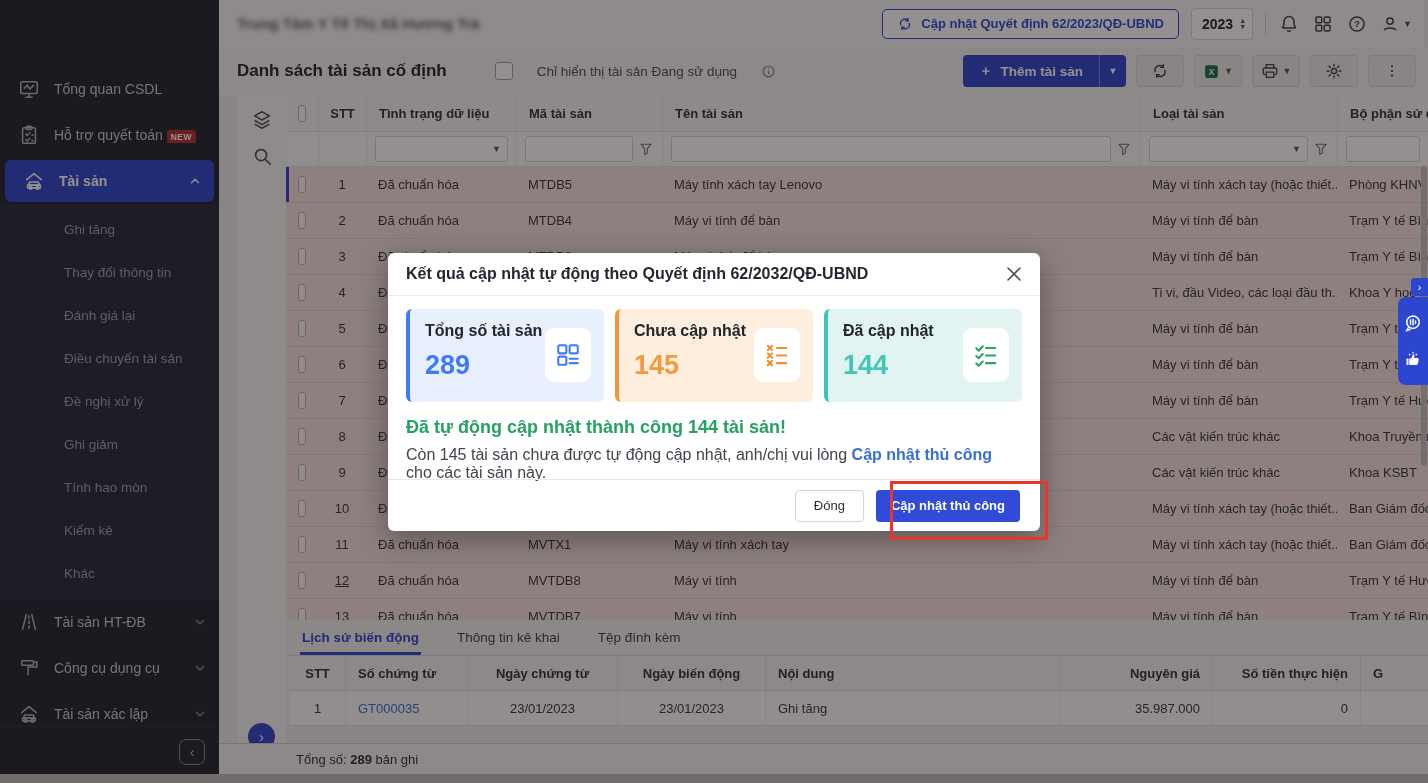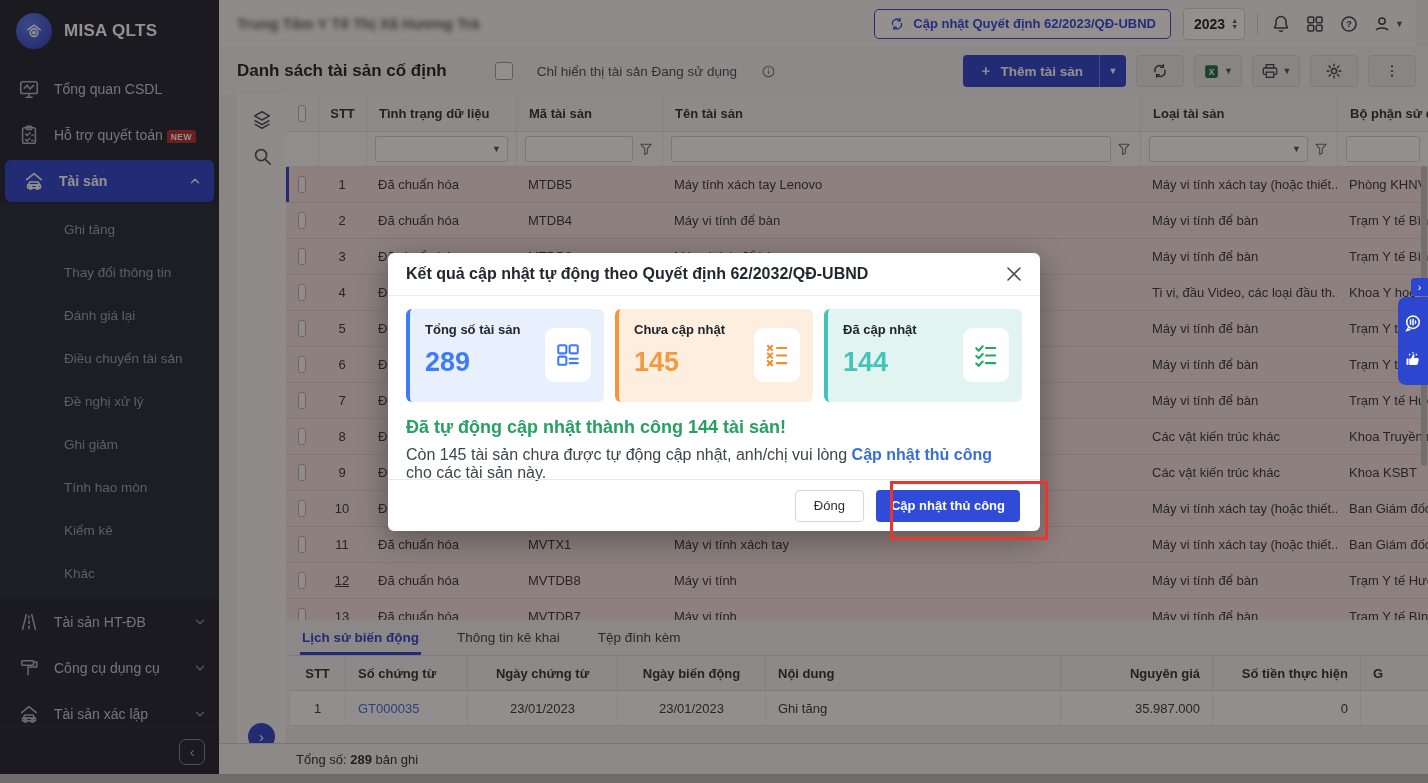--- a/index.html
+++ b/index.html
@@ -19,21 +19,21 @@
   .s-label{flex:1;white-space:nowrap;overflow:hidden;}
   .s-chev{width:14px;height:14px;color:#8b93a3;}
   .side-item.active .s-chev{color:#fff;}
   .badge-new{background:#b03030;color:#fff;font-size:8.5px;font-weight:700;padding:2px 4px;border-radius:3px;margin-left:4px;letter-spacing:.4px;}
   .sub-panel{background:#242b3b;padding:4px 0;}
   .sub-item{height:43px;display:flex;align-items:center;padding-left:64px;color:#9aa1b0;font-size:13.5px;cursor:pointer;white-space:nowrap;}
   #side-foot{position:absolute;left:0;right:0;bottom:10px;border-top:1px solid #2c3444;padding-top:10px;height:36px;}
   .collapse-btn{position:absolute;right:14px;top:12px;width:24px;height:24px;border:1.5px solid #7e8794;border-radius:7px;color:#aeb5c2;display:flex;align-items:center;justify-content:center;font-size:14px;cursor:pointer;}
   
   #main{position:absolute;left:219px;right:0;top:0;bottom:0;}
-  #topbar{position:absolute;left:0;right:12px;top:0;height:47px;background:#f6f6f7;border-bottom:1px solid #e2e2e2;display:flex;align-items:center;}
+  #topbar{position:absolute;left:0;right:4px;top:0;height:47px;background:#f6f6f7;border-bottom:1px solid #e2e2e2;display:flex;align-items:center;}
   .org-title{margin-left:18px;font-size:15px;font-weight:700;color:#5e6167;filter:blur(2.6px);}
   .top-right{margin-left:auto;margin-right:12px;display:flex;align-items:center;gap:12px;}
   .decision-btn{display:flex;align-items:center;gap:8px;height:30px;padding:0 14px;border:1px solid #2f4bd8;border-radius:5px;background:#fff;color:#2f4bd8;font-size:13px;font-weight:700;cursor:pointer;}
   .year-box{display:flex;align-items:center;height:30px;background:#fff;border:1px solid #d7d7d7;border-radius:4px;padding:0 6px 0 10px;gap:6px;cursor:pointer;}
   .year-val{font-size:14px;font-weight:700;color:#23262c;}
   .spin{display:flex;flex-direction:column;line-height:6px;font-size:7px;color:#555;}
   .top-sep{width:1px;height:22px;background:#d0d0d0;}
   .tico{width:22px;height:22px;color:#3a3f48;cursor:pointer;display:flex;align-items:center;justify-content:center;}
   .user-wrap{display:flex;align-items:center;gap:3px;cursor:pointer;color:#3a3f48;}
   .caret{font-size:9px;color:#555;}
@@ -89,21 +89,21 @@
   #bottom-edge{position:absolute;left:0;right:0;bottom:0;height:9px;background:#bcbcbe;z-index:5;}
   #vscroll{position:absolute;right:1px;top:166px;width:6px;height:300px;background:#c3c3c5;border-radius:3px;z-index:2;}
   
   #overlay{position:absolute;inset:0;background:rgba(22,14,10,.46);z-index:50;}
   #modal{position:absolute;left:388px;top:253px;width:652px;height:278px;background:#fff;border-radius:6px;box-shadow:0 8px 30px rgba(0,0,0,.35);z-index:60;}
   .m-head{display:flex;align-items:center;height:42px;border-bottom:1px solid #ececec;padding:0 18px;}
   .m-title{font-size:16px;font-weight:700;color:#232730;}
   .m-close{margin-left:auto;width:16px;height:16px;color:#4a4e57;cursor:pointer;}
   .m-cards{display:flex;gap:11px;padding:13px 18px 0;}
   .m-card{flex:1;height:93px;border-radius:6px;position:relative;padding:13px 0 0 15px;box-sizing:border-box;}
-  .m-card .c-label{font-size:13px;font-weight:700;color:#22252c;}
+  .m-card .c-label{font-size:16px;font-weight:700;color:#22252c;}
   .m-card .c-num{font-size:27px;font-weight:700;margin-top:10px;}
   .c-ico{position:absolute;right:13px;top:19px;width:46px;height:54px;background:#fff;border-radius:9px;display:flex;align-items:center;justify-content:center;}
   .card-total{background:#e9f0fd;border-left:4px solid #3e7bfa;}
   .card-total .c-num{color:#3e7bfa;}
   .card-pending{background:#fdeede;border-left:4px solid #f5953b;}
   .card-pending .c-num{color:#f29a3f;}
   .card-done{background:#e1f4f1;border-left:4px solid #42c3b8;}
   .card-done .c-num{color:#45c4b9;}
   .m-success{margin:15px 18px 0;font-size:18px;font-weight:700;color:#27a163;}
   .m-note{margin:8px 18px 0;font-size:16px;color:#40444c;}
@@ -117,30 +117,20 @@
   .fw-tab{width:17px;height:18px;background:#2c46cf;color:#fff;border-radius:4px 0 0 4px;display:flex;align-items:center;justify-content:center;font-size:11px;margin-left:13px;cursor:pointer;}
   .fw-panel{width:30px;height:88px;background:#2c46cf;border-radius:8px 0 0 8px;margin-top:1px;display:flex;flex-direction:column;align-items:center;justify-content:space-evenly;}
   .fw-ico{width:20px;height:20px;color:#fff;cursor:pointer;}
 </style>
 </head>
 <body>
 
 <div id="root">
 
   <aside id="sidebar">
-    <div class="brand">
-      <div class="brand-logo">
-        <svg width="20" height="20" viewBox="0 0 24 24" fill="none" stroke="#fff" stroke-width="2">
-            <path d="M4 11l8-6 8 6"></path>
-            <circle cx="12" cy="14" r="4.5"></circle>
-            <circle cx="12" cy="14" r="1.3" fill="#fff"></circle>
-          </svg>
-      </div>
-      <span class="brand-name">MISA QLTS</span>
-    </div>
     <nav id="side-nav">
         <div class="side-item">
           <span class="s-ico">
             <svg viewBox="0 0 24 24" fill="none" stroke="currentColor" stroke-width="1.7">
               <rect x="3" y="4" width="18" height="13" rx="2"></rect>
               <path d="M8 21h8M12 17v4"></path>
               <path d="M7 11l3-3 3 4 4-4" stroke-linecap="round" stroke-linejoin="round"></path>
             </svg>
           </span>
           <span class="s-label">Tổng quan CSDL</span>

